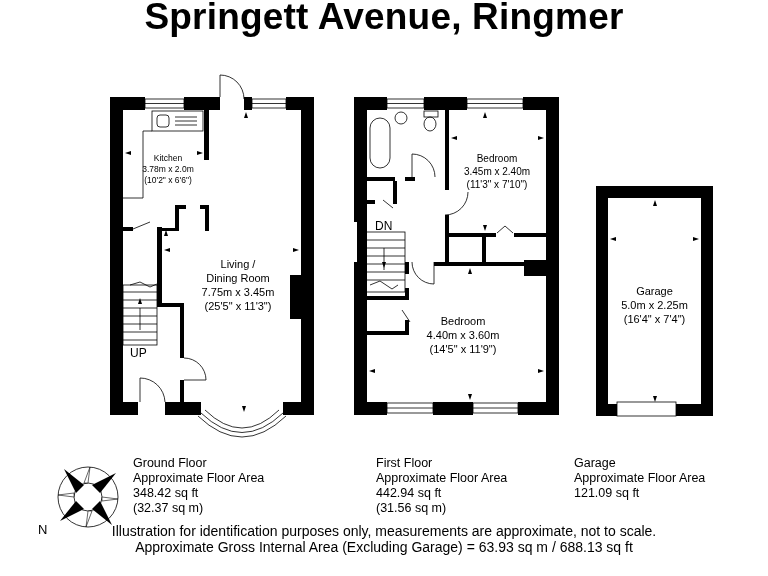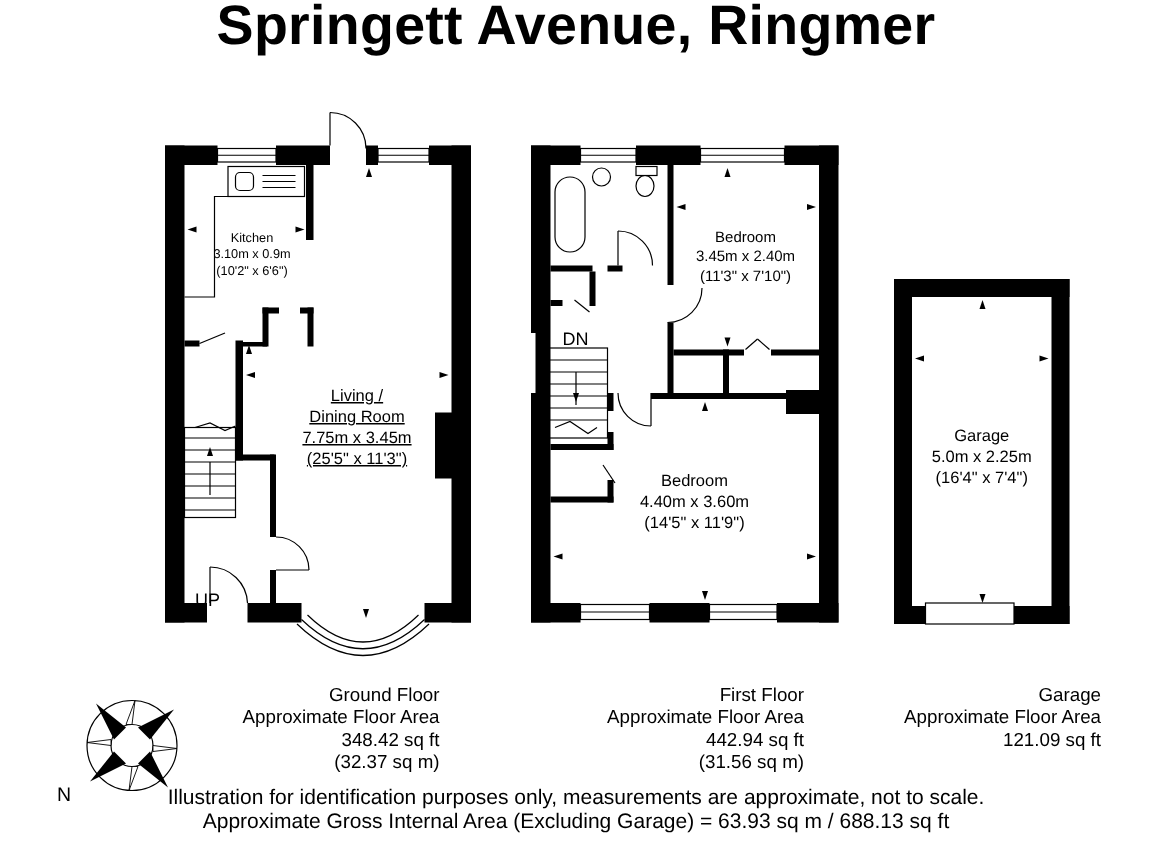--- a/index.html
+++ b/index.html
@@ -2,21 +2,21 @@
 <html><head>
 <meta charset="utf-8">
 <style>
   html, body { margin:0; padding:0; background:#fff; }
   body { width:768px; height:576px; position:relative; overflow:hidden; font-family:"Liberation Sans", sans-serif; color:#000; }
   .title { position:absolute; left:0; top:-4px; width:768px; text-align:center; font-weight:bold; font-size:37px; letter-spacing:0.2px; }
   svg.plan { position:absolute; left:0; top:0; }
   .lbl { position:absolute; text-align:center; font-size:11px; line-height:14px; }
   .lbl.small { font-size:8.5px; line-height:11px; }
   .lbl.mid { font-size:10px; line-height:13px; }
-  .area { position:absolute; text-align:right; font-size:12.5px; line-height:15px; }
+  .area { position:absolute; text-align:left; font-size:12.5px; line-height:15px; }
   .footer { position:absolute; left:0; width:768px; text-align:center; font-size:14px; line-height:16px; }
   .tag { position:absolute; font-size:12px; }
 </style>
 </head>
 <body>
 
 <div class="title">Springett Avenue, Ringmer</div>
 
 <svg class="plan" width="768" height="576">
 
@@ -199,30 +199,30 @@
     <polygon points="24,28 12,4 4,12" fill="#000"></polygon>
     <polygon points="-30,-2 -14,0 -14,-4" fill="#fff" stroke="#000" stroke-width="0.6"></polygon>
     <polygon points="30,2 14,0 14,4" fill="#fff" stroke="#000" stroke-width="0.6"></polygon>
     <polygon points="-2,30 0,14 4,14" fill="#fff" stroke="#000" stroke-width="0.6"></polygon>
     <polygon points="2,-30 0,-14 -4,-14" fill="#fff" stroke="#000" stroke-width="0.6"></polygon>
   </g>
 </svg>
 
 <div class="lbl small" style="left:128px;top:153px;width:80px;">
   <div>Kitchen</div>
-  <div>3.10m x 0.9m</div>
+  <div>3.78m x 2.0m</div>
   <div>(10'2" x 6'6")</div>
 </div>
-<div class="lbl" style="left:175px;top:257px;width:126px;text-decoration:underline;">
+<div class="lbl" style="left:175px;top:257px;width:126px;">
   <div>Living /</div>
   <div>Dining Room</div>
   <div>7.75m x 3.45m</div>
   <div>(25'5" x 11'3")</div>
 </div>
-<div class="tag" style="left:130px;top:346px;margin-top:47px;">UP</div>
+<div class="tag" style="left:130px;top:346px;">UP</div>
 
 <div class="lbl mid" style="left:452px;top:152px;width:90px;">
   <div>Bedroom</div>
   <div>3.45m x 2.40m</div>
   <div>(11'3" x 7'10")</div>
 </div>
 <div class="lbl" style="left:408px;top:314px;width:110px;">
   <div>Bedroom</div>
   <div>4.40m x 3.60m</div>
   <div>(14'5" x 11'9")</div>

